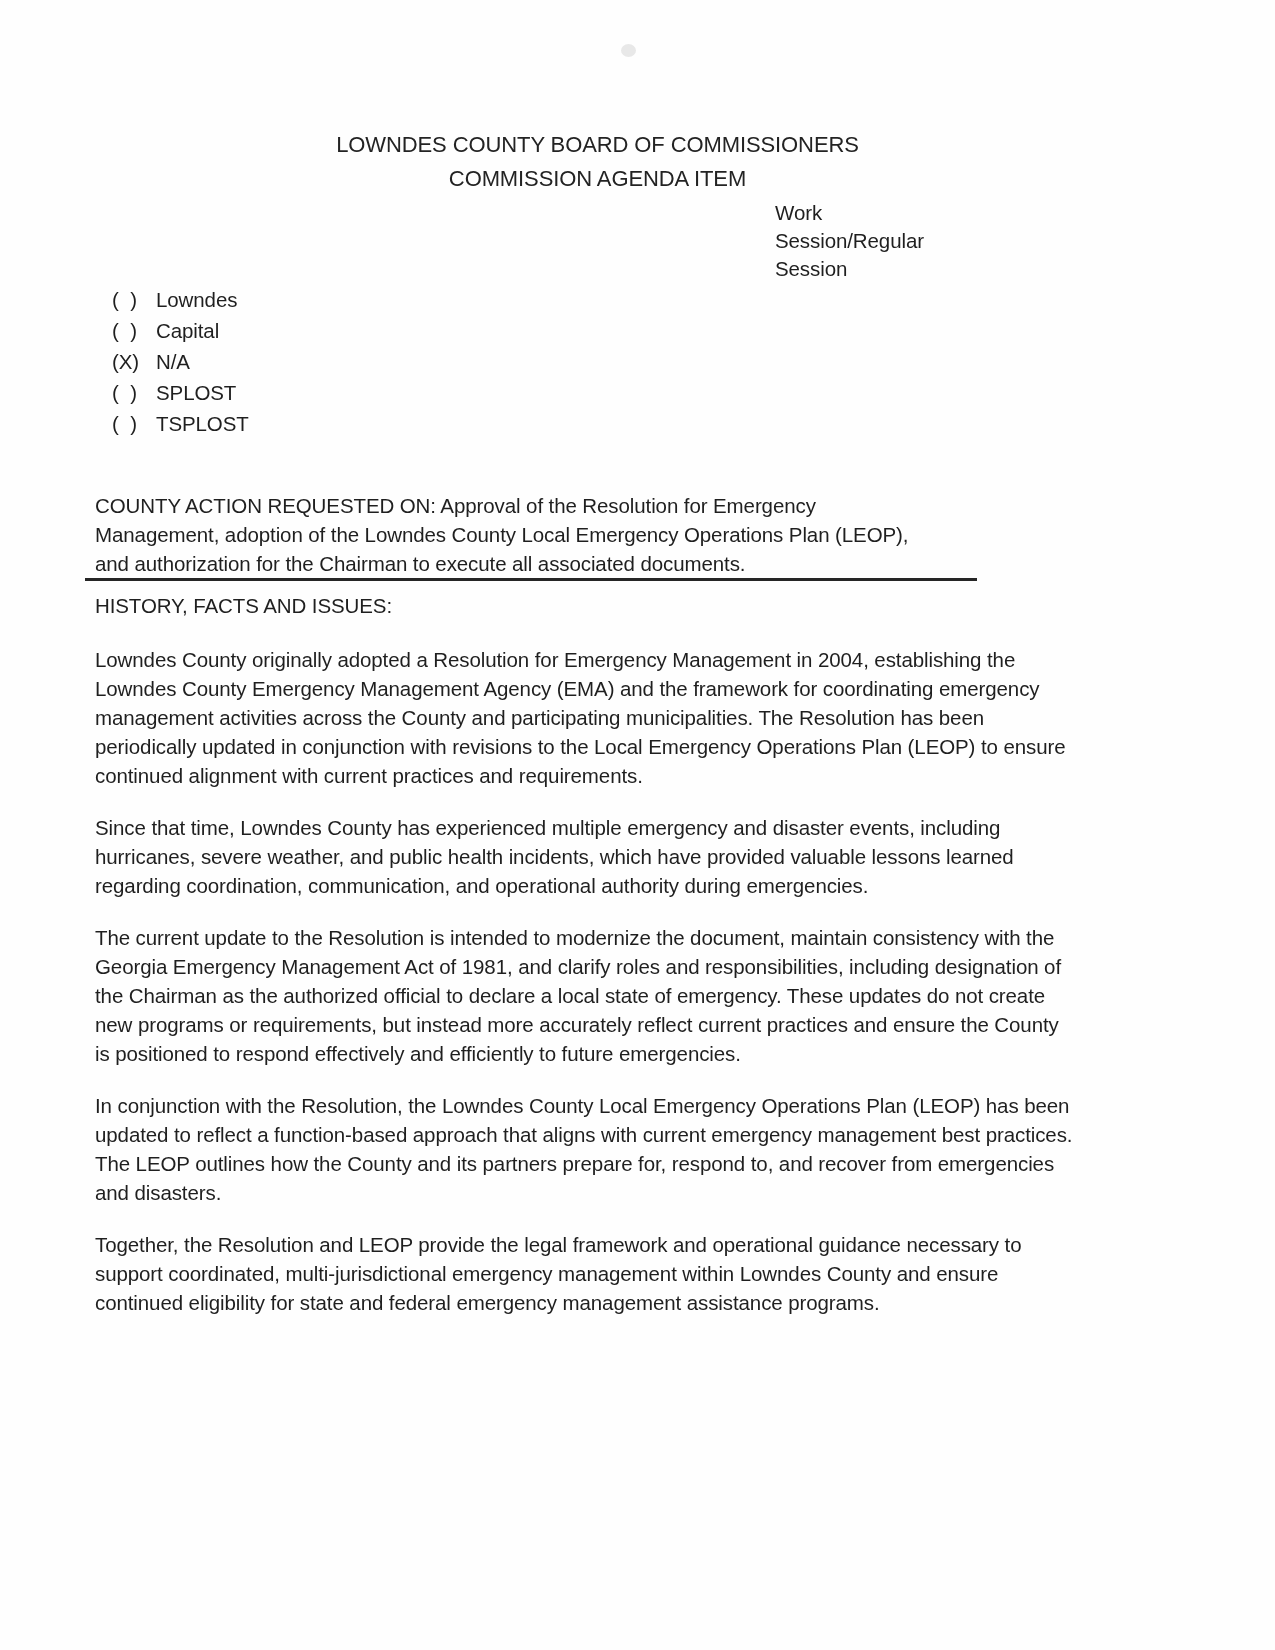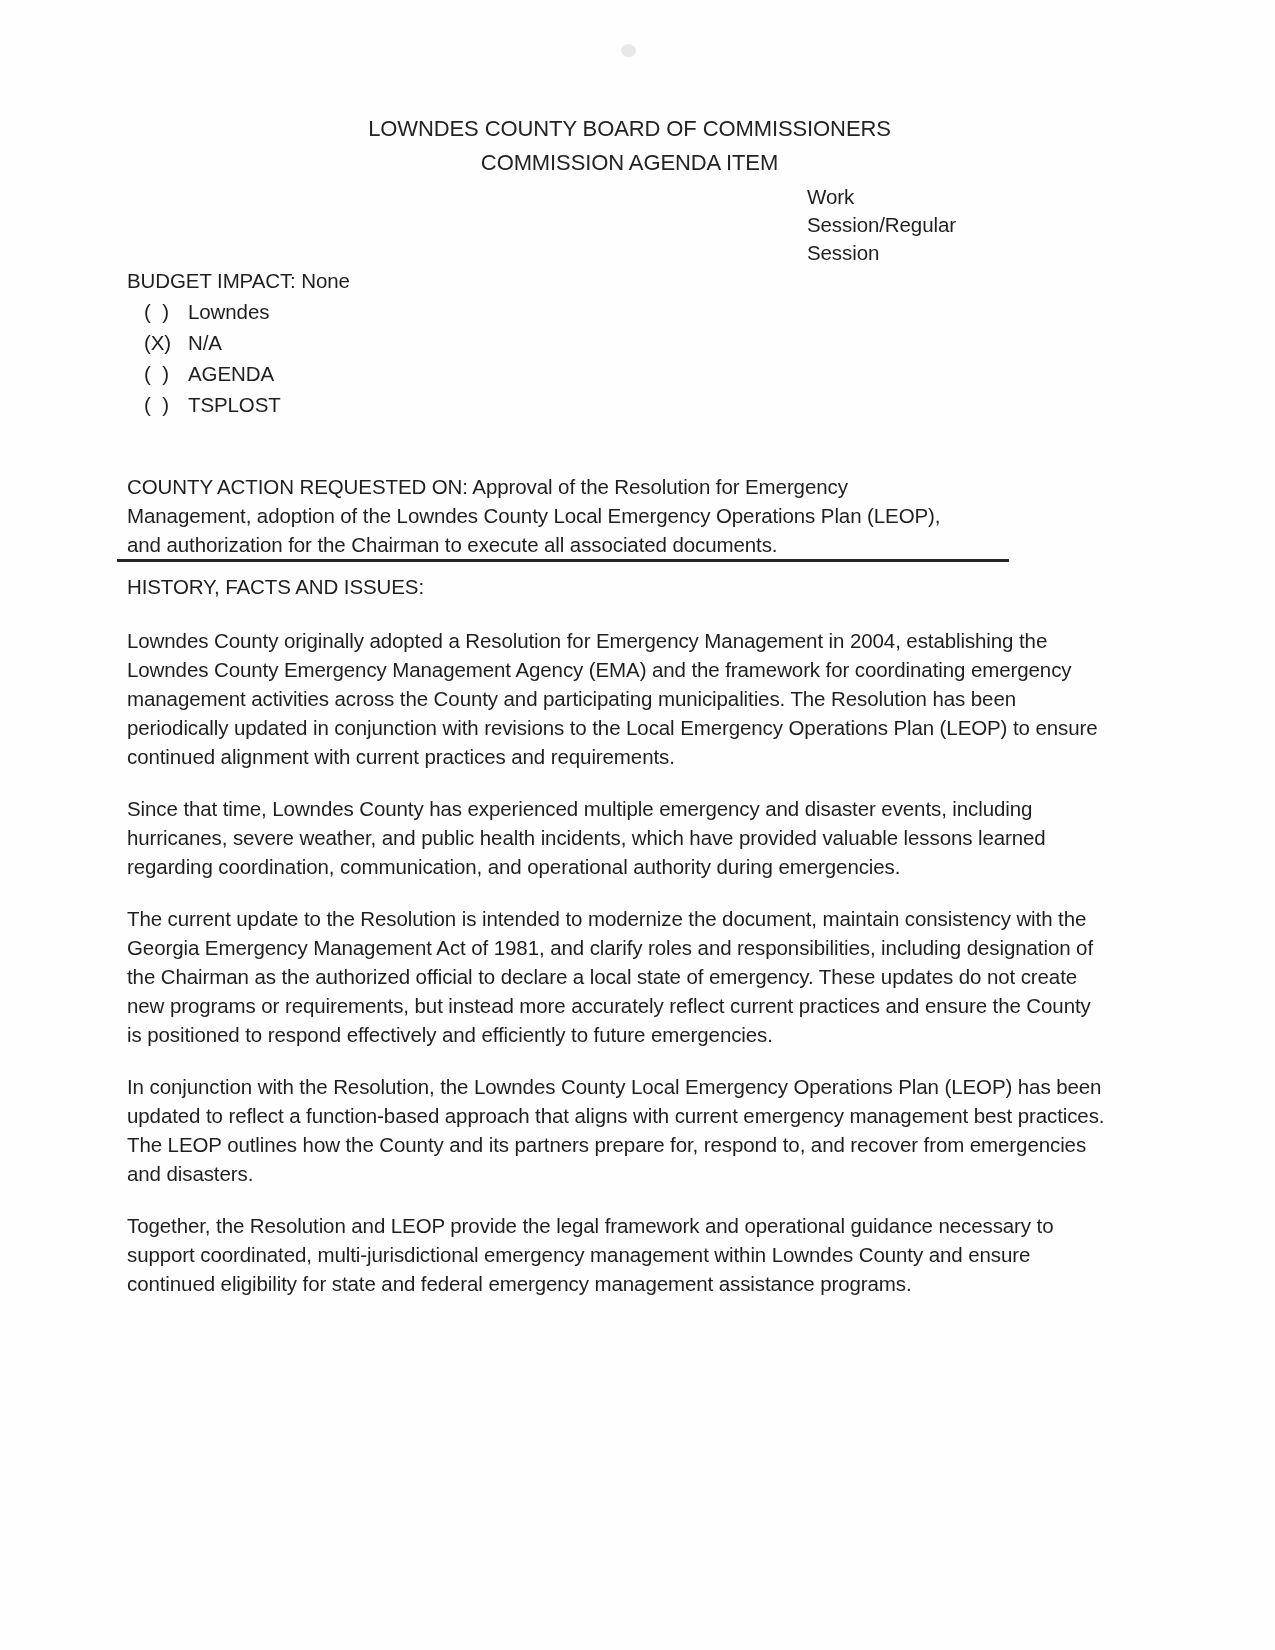--- a/index.html
+++ b/index.html
@@ -19,26 +19,25 @@
     top: 44px;
     width: 15px;
     height: 13px;
     background: #e2e2e2;
     border-radius: 50%;
     opacity: 0.8;
   }
   .content {
     position: absolute;
     left: 95px;
-    top: 112px;
+    top: 128px;
     width: 1005px;
     font-size: 20.5px;
     letter-spacing: -0.1px;
     line-height: 29px;
-    margin-left: 32px;
   }
   .prewrap { white-space: pre-line; }
   .doc-title {
     text-align: center;
     font-size: 22px;
     line-height: 34px;
     color: #232323;
   }
   .subject {
     margin-top: 27px;
@@ -106,31 +105,33 @@
       <div>COMMISSION AGENDA ITEM</div>
     </div>
 
 
     <div class="meeting-row">
       <div class="session-type prewrap">Work
 Session/Regular
 Session</div>
     </div>
 
-    <div class="budget-impact">BUDGET IMPACT: None</div>
 
     <div class="funding-list">
       <div class="funding-item">
         <span class="mark">( )</span><span class="opt-label">Lowndes</span>
       </div>
       <div class="funding-item">
+        <span class="mark">( )</span><span class="opt-label">Capital</span>
+      </div>
+      <div class="funding-item">
         <span class="mark">(X)</span><span class="opt-label">N/A</span>
       </div>
       <div class="funding-item">
-        <span class="mark">( )</span><span class="opt-label">AGENDA</span>
+        <span class="mark">( )</span><span class="opt-label">SPLOST</span>
       </div>
       <div class="funding-item">
         <span class="mark">( )</span><span class="opt-label">TSPLOST</span>
       </div>
     </div>
 
     <div class="action prewrap">COUNTY ACTION REQUESTED ON: Approval of the Resolution for Emergency
 Management, adoption of the Lowndes County Local Emergency Operations Plan (LEOP),
 and authorization for the Chairman to execute all associated documents.</div>
     <div class="divider"></div>

